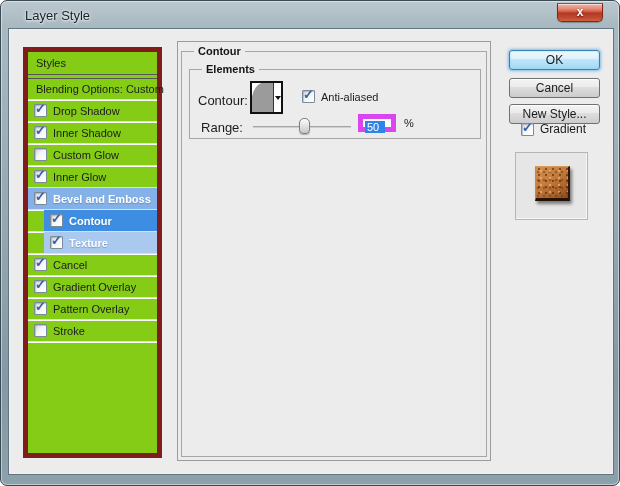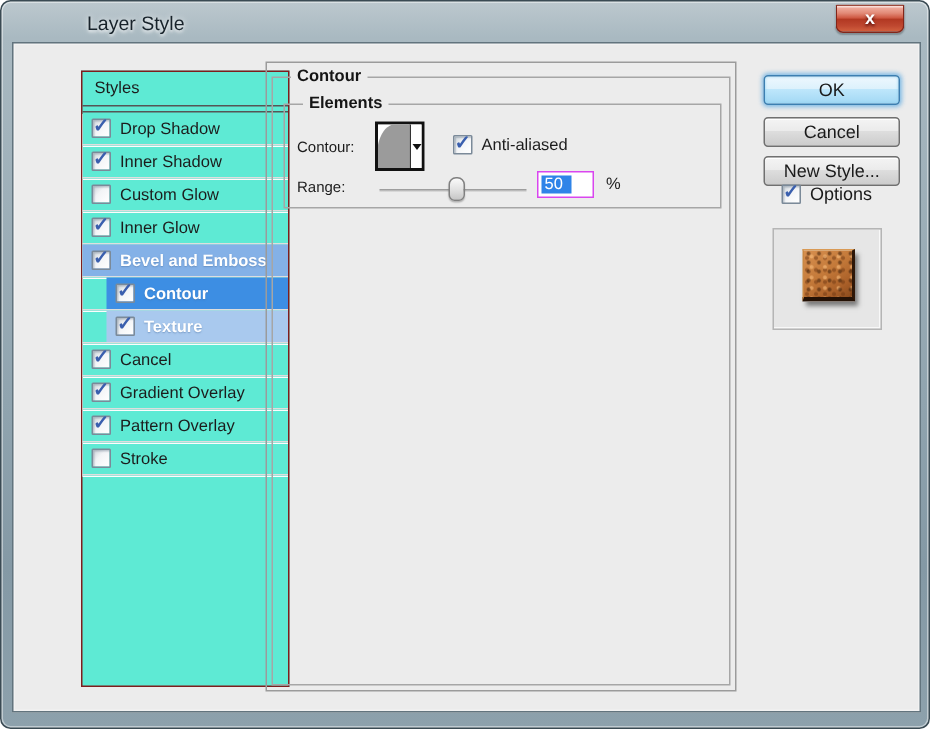--- a/index.html
+++ b/index.html
@@ -1,35 +1,35 @@
 <!DOCTYPE html>
 <html style="--hl-med: #84b1e7; --hl-sel: #3d8ee3; --hl-light: #a9c9ee; --valsel: #2f84e8; --check: #3a5fae; --okborder: #3c7fb1;"><head>
 <meta charset="utf-8">
 <style>
   html,body{margin:0;padding:0;width:620px;height:486px;overflow:hidden;
     font-family:"Liberation Sans",sans-serif;-webkit-font-smoothing:antialiased;}
   .dialog{position:absolute;left:0;top:0;width:620px;height:486px;box-sizing:border-box;
     border:1px solid #3a4a53;border-radius:7px;
     background:linear-gradient(180deg,#bcc8ce 0%,#a9b9c1 5%,#90a4af 55%,#8499a5 78%,#8da1ac 100%);
     box-shadow:inset 0 0 0 1px rgba(255,255,255,.45);}
-  .titlebar{position:absolute;left:0;top:0;right:0;height:28px;margin-left:33px;}
+  .titlebar{position:absolute;left:0;top:0;right:0;height:28px;}
   .title-text{position:absolute;left:24px;top:7px;font-size:13px;color:#18232b;
     text-shadow:0 0 4px rgba(255,255,255,.9),0 1px 2px rgba(255,255,255,.7);}
   .close-btn{position:absolute;right:16px;top:2px;width:46px;height:19px;box-sizing:border-box;
     border:1px solid #83261a;border-top:1px solid #9d4a3c;border-radius:1px 1px 5px 5px;
     background:linear-gradient(180deg,#f3b5a9 0%,#e28a77 28%,#ce5741 47%,#b23822 52%,#bf4830 78%,#d2603e 100%);
     box-shadow:inset 0 1px 0 rgba(255,255,255,.55),0 1px 1px rgba(0,0,0,.25);
     color:#fff;text-align:center;font-weight:bold;font-size:12px;line-height:17px;cursor:default;
     text-shadow:0 1px 2px rgba(60,0,0,.8);}
   .client{position:absolute;left:7px;top:27px;width:606px;height:447px;box-sizing:border-box;
     background:#ececec;border:1px solid #62747e;box-shadow:inset 0 0 0 1px #f2f2f2;}
 
   
   .sidebar{position:absolute;left:14px;top:18px;width:139px;height:411px;box-sizing:border-box;
-    border:1px solid #7f1d1d;background:#5eead4;margin-left:31px;}
+    border:5px solid #7f1d1d;background:#84cc16;}
   .sb-header{height:23px;box-sizing:border-box;border-bottom:1px solid #555;
     font-size:11px;color:#1c1c1c;padding:5px 0 0 8px;}
   .sb-gap{height:4px;box-sizing:border-box;border-bottom:1px solid #555;}
   .sb-row{position:relative;height:22px;box-sizing:border-box;font-size:11px;color:#1c1c1c;
     border-bottom:1px solid #dedede;box-shadow:0 1px 0 #fdfdfd;cursor:default;}
   .sb-fill{position:absolute;left:0;top:0;right:0;bottom:0;display:flex;align-items:center;
     padding-left:6px;}
   .sb-row.indent .sb-fill{left:16px;}
   .sb-row.hl-medium .sb-fill{background:var(--hl-med);}
   .sb-row.hl-selected .sb-fill{background:var(--hl-sel);}
@@ -49,21 +49,21 @@
   .cb.checked .tick{display:block;}
 
   
   .main-panel{position:absolute;left:168px;top:12px;width:314px;height:420px;box-sizing:border-box;
     border:1px solid #9b9b9b;}
   .groupbox{position:absolute;box-sizing:border-box;border:1px solid #a6a6a6;}
   .gb-contour{left:3px;top:9px;right:3px;bottom:3px;}
   .gb-elements{left:7px;top:17px;width:292px;height:70px;}
   .legend{position:absolute;top:-7px;left:12px;background:#ececec;padding:0 4px;
     font-size:11px;font-weight:bold;color:#151515;white-space:nowrap;}
-  .fld-label{position:absolute;font-size:10px;color:#1c1c1c;text-align:left;width:48px;}
+  .fld-label{position:absolute;font-size:13px;color:#1c1c1c;text-align:center;width:48px;}
   .lbl-contour{left:8px;top:23px;}
   .lbl-range{left:8px;top:50px;}
 
   .contour-swatch{position:absolute;left:60px;top:11px;width:33px;height:33px;box-sizing:border-box;
     border:2px solid #111;background:#fff;display:flex;cursor:default;}
   .contour-swatch svg{display:block;}
   .swatch-arrow{width:10px;height:100%;background:#fff;border-left:1px solid #333;
     display:flex;align-items:center;justify-content:center;}
   .tri-down{width:0;height:0;border-left:3px solid transparent;border-right:3px solid transparent;
     border-top:4px solid #111;}
@@ -72,21 +72,21 @@
   .aa-label{font-size:11px;color:#1c1c1c;margin-left:6px;}
 
   .slider{position:absolute;left:63px;top:47px;width:98px;height:20px;}
   .slider-track{position:absolute;left:0;top:9px;width:100%;height:2px;
     background:linear-gradient(180deg,#8f8f8f,#e6e6e6);}
   .slider-thumb{position:absolute;top:1px;width:11px;height:16px;box-sizing:border-box;
     border:1px solid #808080;border-radius:5px 5px 4px 4px;
     background:linear-gradient(180deg,#fafafa 0%,#e3e3e3 50%,#c6c6c6 100%);
     box-shadow:0 1px 1px rgba(0,0,0,.25);}
   .range-input{position:absolute;left:168px;top:44px;width:38px;height:18px;box-sizing:border-box;
-    background:#fff;border:1px solid #d946ef;font-size:11px;line-height:16px;padding-left:2px;}
+    background:#fff;border:5px solid #d946ef;font-size:11px;line-height:16px;padding-left:2px;}
   .range-input .sel{background:var(--valsel);color:#fff;padding:0 6px 0 2px;}
   .pct{position:absolute;left:214px;top:47px;font-size:11px;color:#1c1c1c;}
 
   
   .btn{position:absolute;left:500px;width:91px;height:20px;box-sizing:border-box;
     border:1px solid #707070;border-radius:3px;font-size:12px;color:#1a1a1a;text-align:center;
     line-height:18px;cursor:default;
     background:linear-gradient(180deg,#f4f4f4 0%,#ebebeb 45%,#dedede 46%,#cccccc 100%);
     box-shadow:inset 0 1px 0 #fff;}
   .btn-ok{top:21px;border:1px solid var(--okborder);
@@ -118,20 +118,26 @@
       <span>x</span>
     </div>
   </div>
 
   <div class="client">
 
     <div class="sidebar">
       <div class="sb-header">Styles</div>
       <div class="sb-gap"></div>
       <div id="sb-rows">
+          <div class="sb-row noCheck" style="height: 21px;">
+    <div class="sb-fill">
+
+      <span class="sb-label">Blending Options: Custom</span>
+    </div>
+  </div>
           <div class="sb-row">
     <div class="sb-fill">
       <span class="cb checked">
                 <span class="tick">✓</span>
               </span>
       <span class="sb-label">Drop Shadow</span>
     </div>
   </div>
           <div class="sb-row">
     <div class="sb-fill">
@@ -254,21 +260,21 @@
     </div>
 
     <div class="btn btn-cancel">Cancel</div>
     <div class="btn btn-ok">OK</div>
     <div class="btn btn-newstyle">New Style...</div>
 
     <div class="preview-wrap">
       <span class="cb checked" id="cb-preview">
           <span class="tick">✓</span>
         </span>
-      <span class="preview-label">Options</span>
+      <span class="preview-label">Gradient</span>
     </div>
 
     <div class="preview-box">
       <div class="tex-square"></div>
     </div>
 
   </div>
 </div>
 
 </body></html>

